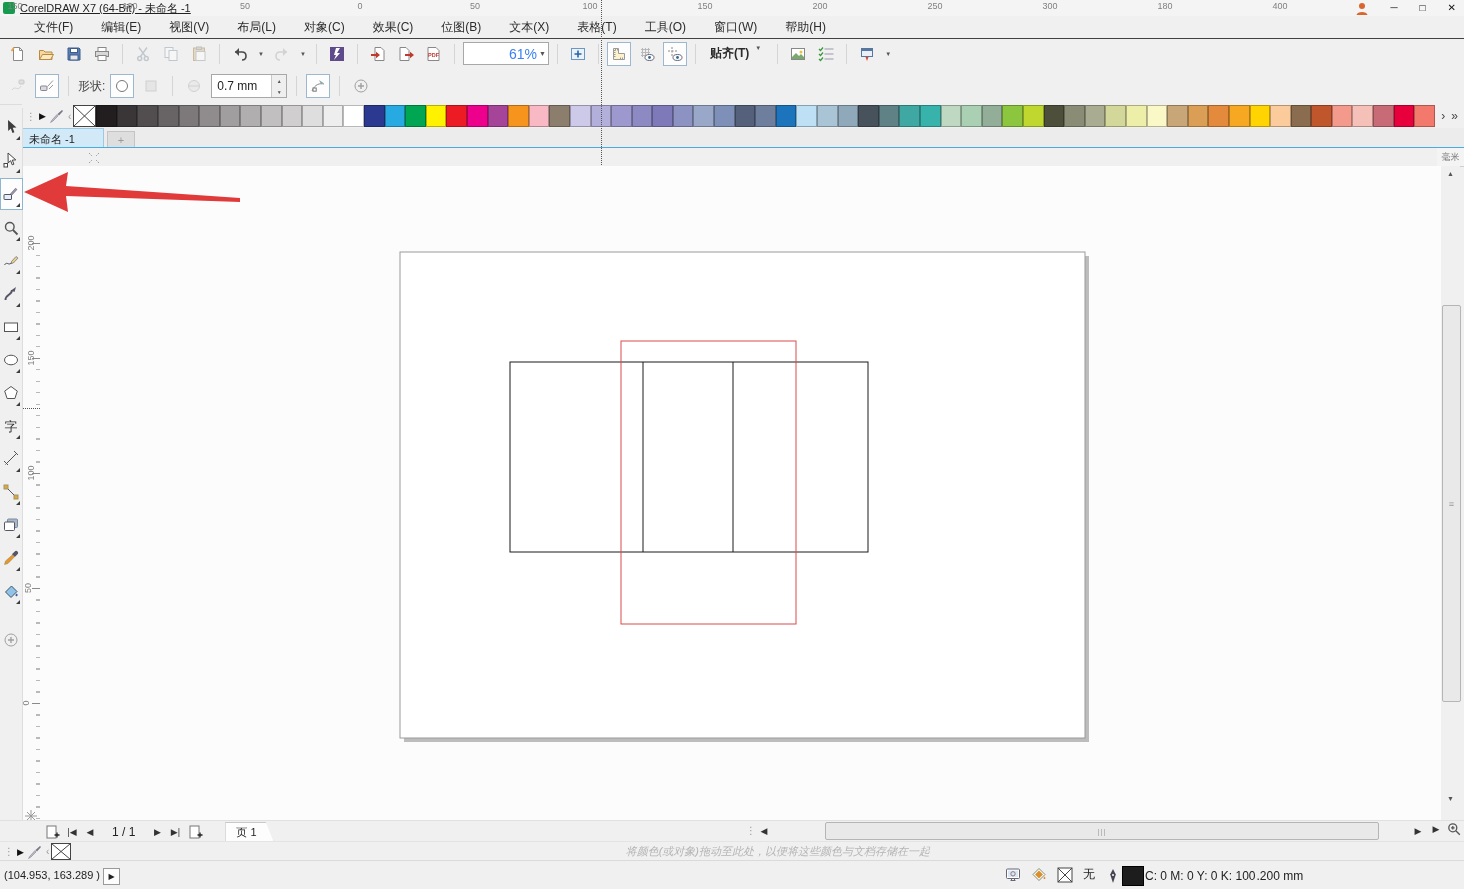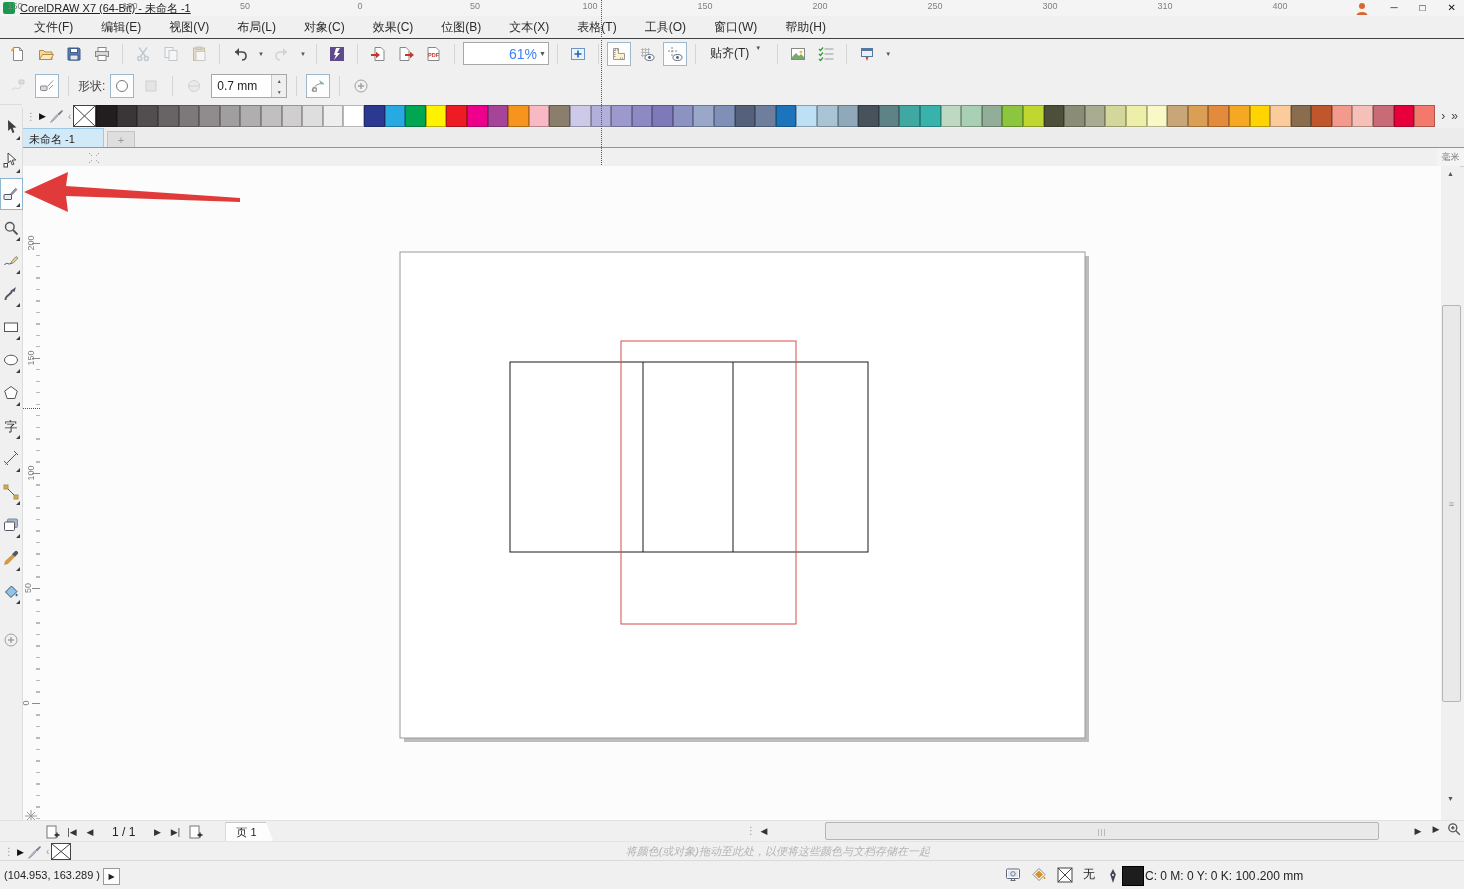--- a/index.html
+++ b/index.html
@@ -22,21 +22,21 @@
   .tbtn{width:22px;height:22px;display:flex;align-items:center;justify-content:center;border:1px solid transparent;position:relative;}
   .tbtn.boxed{border-color:#9db8cc;background:#fdfdfd;}
   .tbtn.disabled{opacity:.45;}
   .icon16{width:16px;height:16px;display:inline-block;line-height:0;}
   .icon16 svg{width:16px;height:16px;}
   .sep{width:1px;height:20px;background:#d5d5d5;margin:0 4px;flex:none;}
   .dd{font-size:6px;color:#555;padding:0 2px;}
   .combo{width:78px;height:21px;border:1px solid #a8a8a8;background:#fff;display:flex;align-items:center;padding-left:6px;}
   .combo .val{flex:1;font-size:14px;color:#3b82f6;text-align:right;}
   .combo .dd{font-size:7px;}
-  .textbtn{display:flex;align-items:flex-start;gap:4px;padding:3px 6px;color:#2b2b2b;}
+  .textbtn{display:flex;align-items:flex-start;gap:4px;padding:3px 6px;color:#2b2b2b;font-weight:bold;}
   .label{color:#444;}
   .spinbox{width:74px;height:22px;border:1px solid #a8a8a8;background:#fff;display:flex;align-items:center;}
   .spinbox .val{flex:1;padding-left:5px;font-size:12px;color:#222;}
   .spins{width:14px;height:100%;border-left:1px solid #c8c8c8;display:flex;flex-direction:column;}
   .spins span{flex:1;font-size:5px;color:#555;display:flex;align-items:center;justify-content:center;background:#efefef;}
   
   .palrow{top:104px;left:22px;height:24px;background:#f0f0f0;display:flex;align-items:center;}
   .palhandles{display:flex;align-items:center;gap:3px;padding:0 2px 0 4px;color:#555;}
   .palhandles .g{font-size:10px;color:#999;}
   .palhandles .arr{font-size:9px;color:#111;}
@@ -513,21 +513,21 @@
       <span class="lab" style="left: 15px;">150</span>
       <span class="lab" style="left: 130px;">100</span>
       <span class="lab" style="left: 245px;">50</span>
       <span class="lab" style="left: 360px;">0</span>
       <span class="lab" style="left: 475px;">50</span>
       <span class="lab" style="left: 590px;">100</span>
       <span class="lab" style="left: 705px;">150</span>
       <span class="lab" style="left: 820px;">200</span>
       <span class="lab" style="left: 935px;">250</span>
       <span class="lab" style="left: 1050px;">300</span>
-      <span class="lab" style="left: 1165px;">310</span>
+      <span class="lab" style="left: 1165px;">180</span>
       <span class="lab" style="left: 1280px;">400</span>
       <span class="marker" style="left: 601px;"></span>
     </div>
   <div class="units-box">毫米</div>
   <span class="origin icon16">
       <svg viewBox="0 0 16 16">
         <path d="M3 3l3.5 3.5M13 3L9.5 6.5M3 13l3.5-3.5M13 13L9.5 9.5" stroke="#888" stroke-dasharray="1.5 1"></path>
       </svg>
     </span>
   <div class="vruler">

